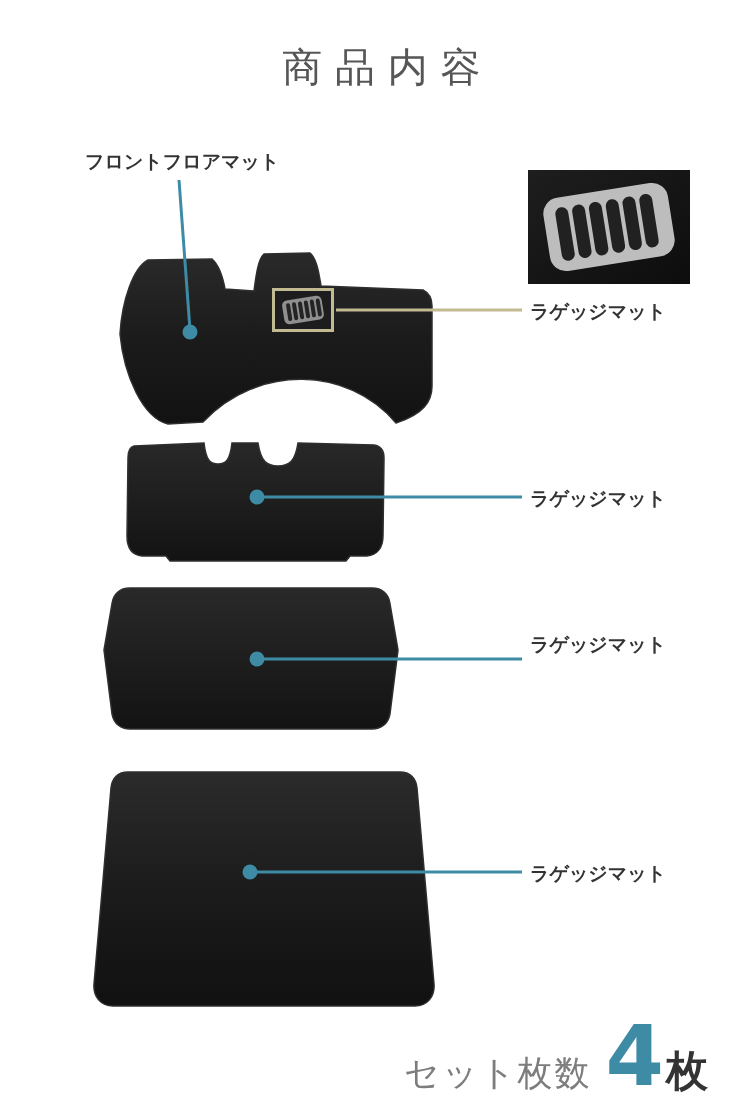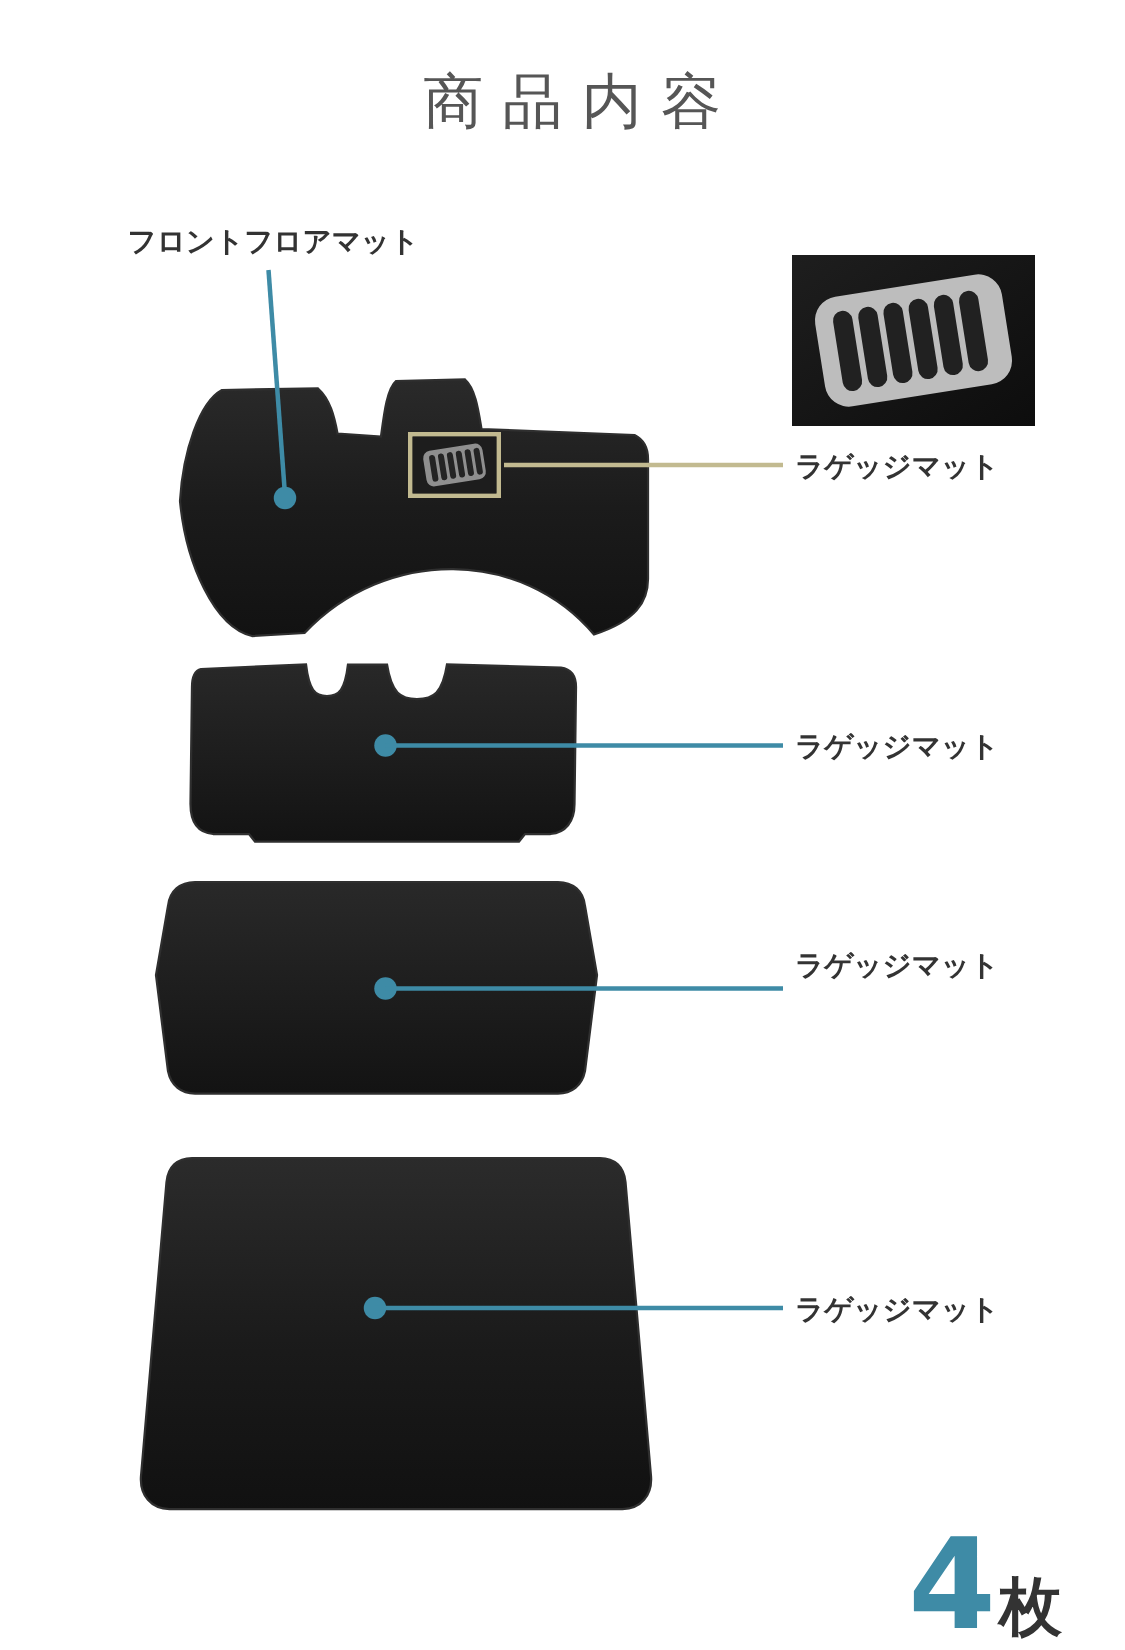--- a/index.html
+++ b/index.html
@@ -185,15 +185,16 @@
 
 <div class="abs callout-label label-front">フロントフロアマット</div>
 <div class="abs callout-label label-heel">ラゲッジマット</div>
 <div class="abs callout-label label-rear">ラゲッジマット</div>
 <div class="abs callout-label label-lug-rear">
   <span>ラゲッジマット</span><br>
 </div>
 <div class="abs callout-label label-lug">ラゲッジマット</div>
 
 <div class="abs footer">
+  <span class="set-label">セット枚数</span>
   <span class="count">4</span>
   <span class="unit">枚</span>
 </div>
 
 </body></html>

